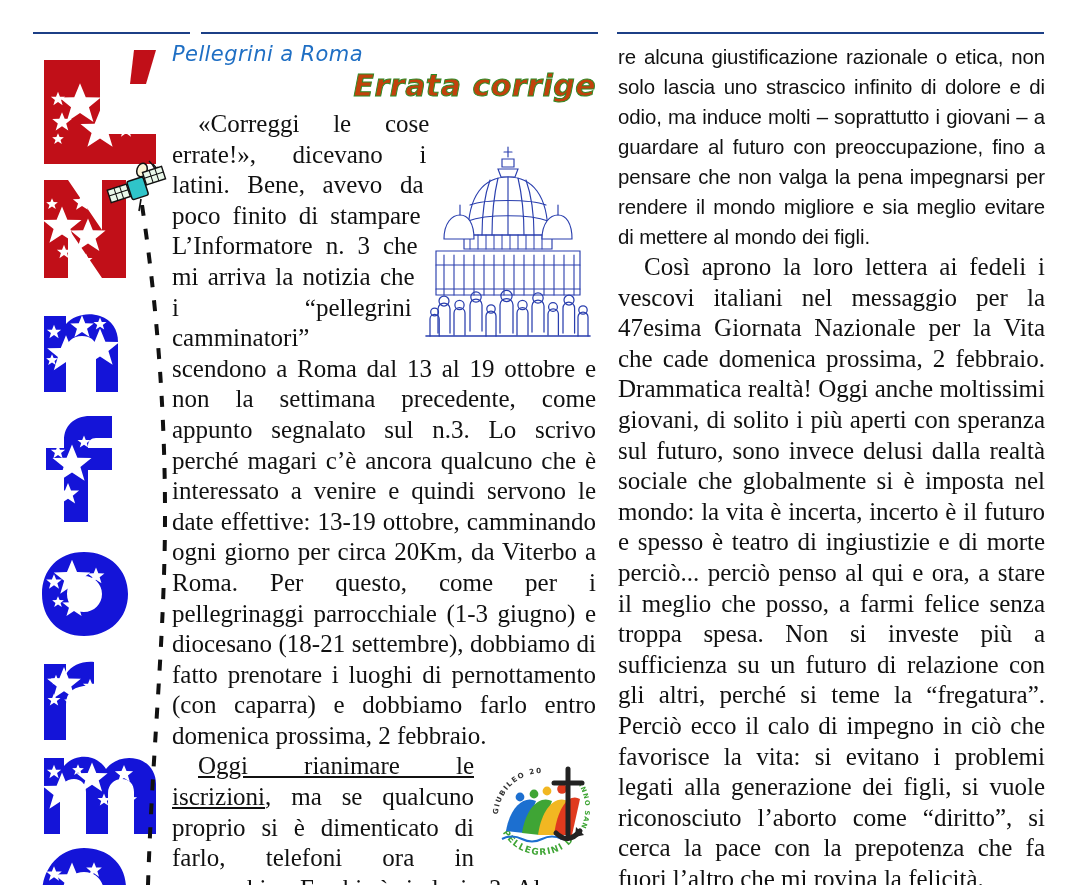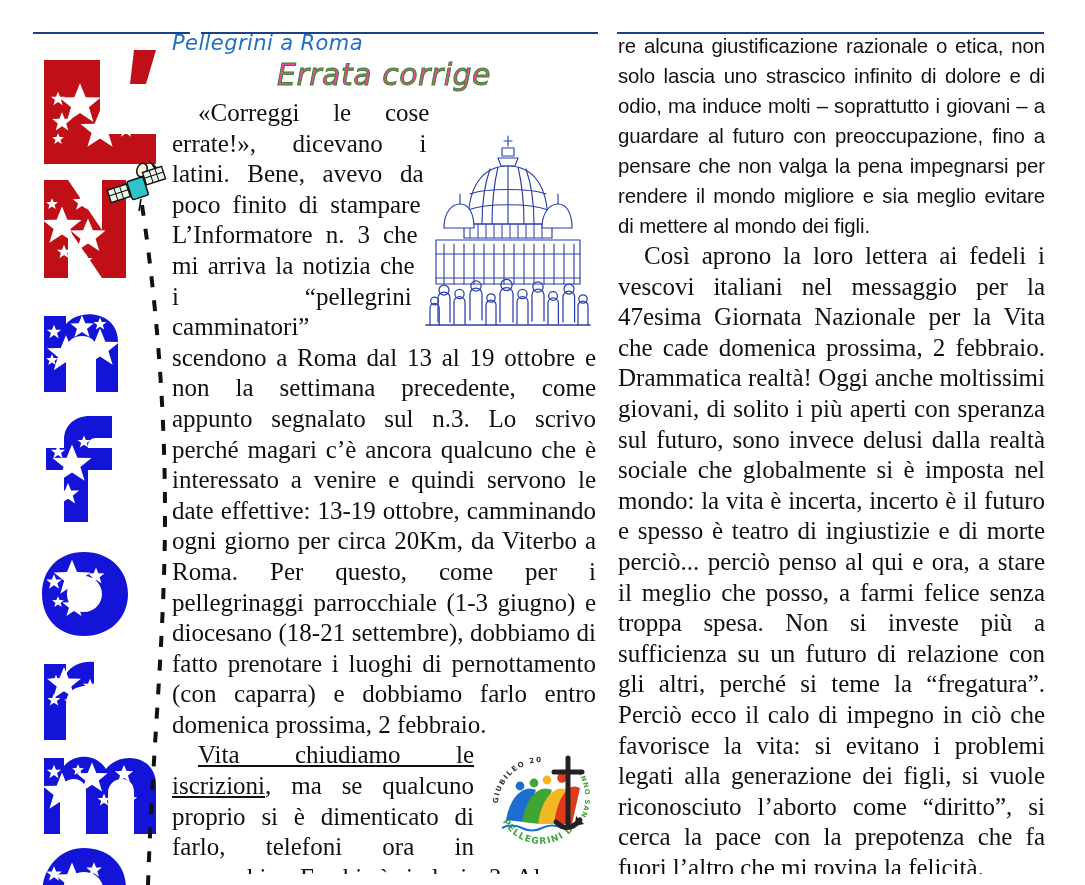--- a/index.html
+++ b/index.html
@@ -25,39 +25,39 @@
   }
 
   
   #satellite{ position:absolute; left:102px; top:157px; width:66px; height:64px; }
   #dashed-path{
     position:absolute; left:108px; top:205px;
     width:70px; height:680px;
   }
 
   
-  .col{ position:absolute; top:31px; }
+  .col{ position:absolute; top:42px; }
   #col-left { left:172px; width:424px; }
   #col-right{ left:618px; width:427px; }
 
   #kicker{
     font-family:"DejaVu Sans", sans-serif;
     font-style:italic;
     font-size:21px;
     color:#1f6fc4;
     letter-spacing:.4px;
     margin-bottom:2px;
   }
   #headline{
     font-family:"DejaVu Sans", sans-serif;
-    font-weight:normal;
+    font-weight:bold;
     font-style:italic;
     font-size:30px;
-    color:#ec4899;
-    text-align:center;
+    color:#c2410c;
+    text-align:right;
     letter-spacing:.5px;
     -webkit-text-stroke:1px #2f8a27;
     margin:2px 0 6px 0;
   }
 
   p.body{
     font-family:"Liberation Serif", serif;
     font-size:25px;
     line-height:30.6px;
     text-align:justify;
@@ -369,20 +369,20 @@
 
       <g stroke="#222" stroke-width="5" fill="none" stroke-linecap="round">
         <path d="M84 12 v66"></path>
         <path d="M70 26 h28"></path>
         <path d="M72 76 q12 12 24 -2"></path>
       </g>
       <path d="M92 70 l8 8 l-9 2 z" fill="#222"></path>
     </svg>
   </div>
 
-  <p class="body"><span class="u">Vita chiudiamo le iscrizioni</span><span>, ma se qualcuno proprio si è dimenticato di farlo, telefoni ora in parrocchia. E chi è indeciso? Almeno manifesti l’interesse di pellegrinare cosicché ne teniamo in conto per le prenotazioni. È più facile infatti disdire un posto prenotato che trovarne uno da prenotare!</span></p>
+  <p class="body"><span class="u">Oggi rianimare le iscrizioni</span><span>, ma se qualcuno proprio si è dimenticato di farlo, telefoni ora in parrocchia. E chi è indeciso? Almeno manifesti l’interesse di pellegrinare cosicché ne teniamo in conto per le prenotazioni. È più facile infatti disdire un posto prenotato che trovarne uno da prenotare!</span></p>
 </div>
 
 <div class="col" id="col-right">
   <p class="body sans">re alcuna giustificazione razionale o etica, non solo lascia uno strascico infinito di dolore e di odio, ma induce molti – soprattutto i giovani – a guardare al futuro con preoccupazione, fino a pensare che non valga la pena impegnarsi per rendere il mondo migliore e sia meglio evitare di mettere al mondo dei figli.</p>
   <p class="body">Così aprono la loro lettera ai fedeli i vescovi italiani nel messaggio per la 47esima Giornata Nazionale per la Vita che cade domenica prossima, 2 febbraio. Drammatica realtà! Oggi anche moltissimi giovani, di solito i più aperti con speranza sul futuro, sono invece delusi dalla realtà sociale che globalmente si è imposta nel mondo: la vita è incerta, incerto è il futuro e spesso è teatro di ingiustizie e di morte perciò... perciò penso al qui e ora, a stare il meglio che posso, a farmi felice senza troppa spesa. Non si investe più a sufficienza su un futuro di relazione con gli altri, perché si teme la “fregatura”. Perciò ecco il calo di impegno in ciò che favorisce la vita: si evitano i problemi legati alla generazione dei figli, si vuole riconosciuto l’aborto come “diritto”, si cerca la pace con la prepotenza che fa fuori l’altro che mi rovina la felicità.</p>
   <p class="body">I vescovi ci invitano a “rianimare la speranza”, soprattutto consigliando ai giovani</p>
 </div>
 
 </body></html>

